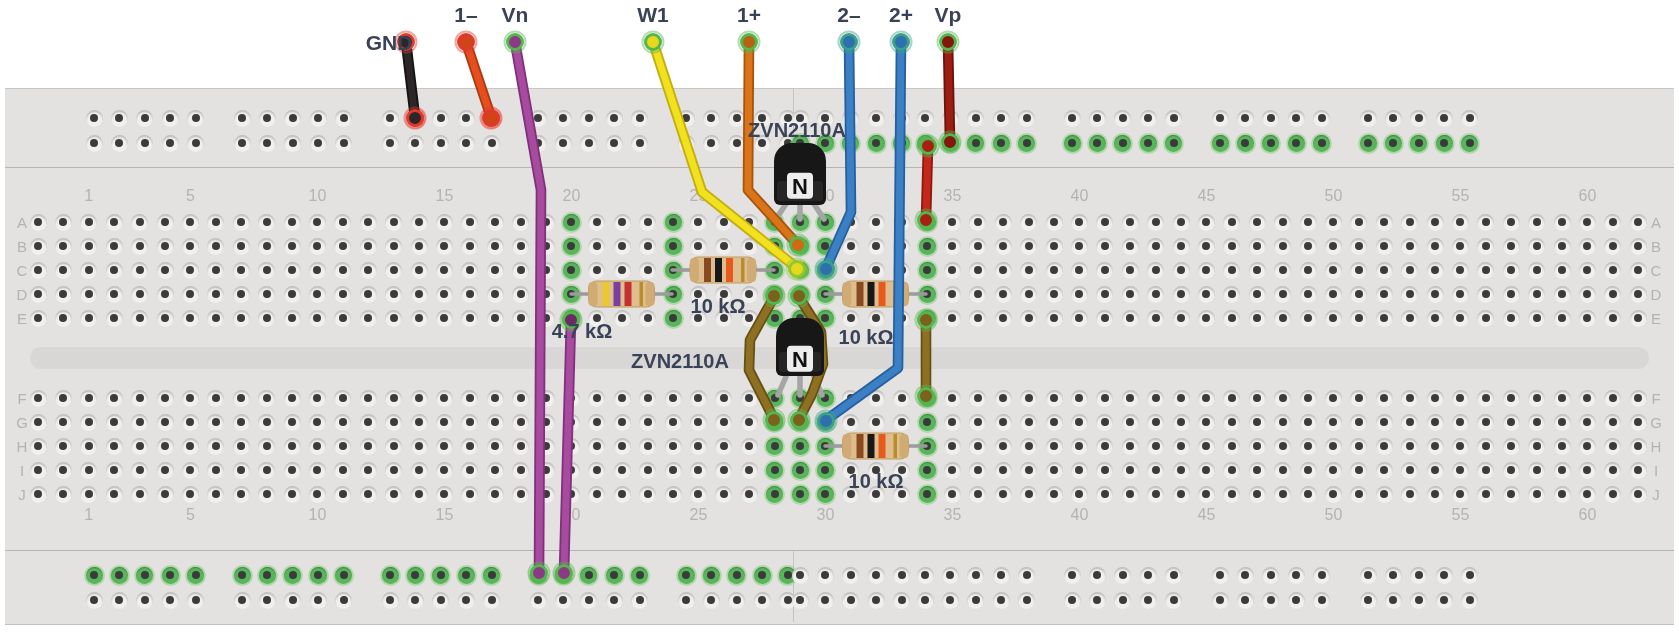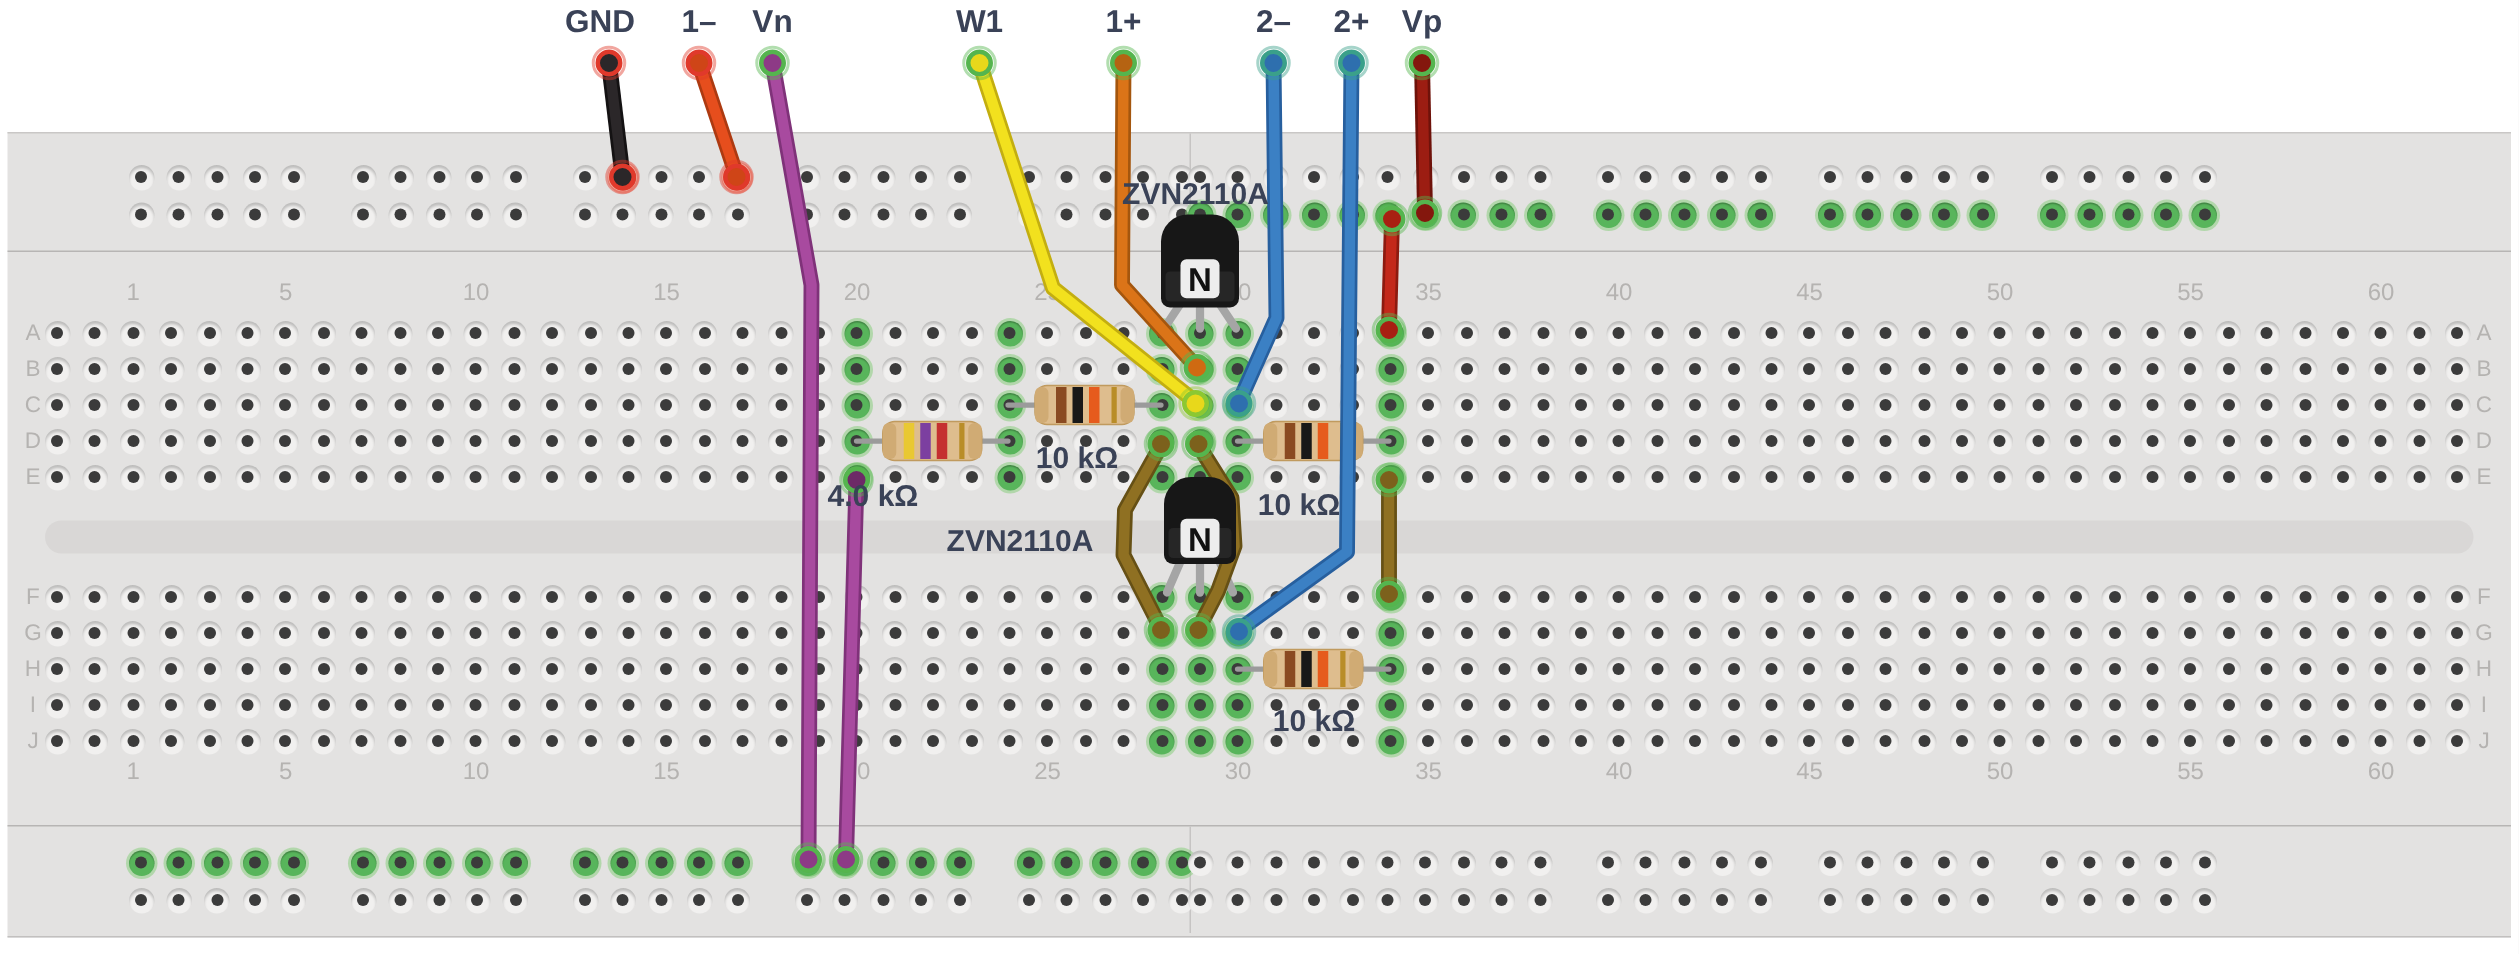--- a/index.html
+++ b/index.html
@@ -1052,27 +1052,27 @@
     <div class="row-letter" style="left: 22px; top: 398px;">F</div>
     <div class="row-letter" style="left: 1656px; top: 398px;">F</div>
     <div class="row-letter" style="left: 22px; top: 422px;">G</div>
     <div class="row-letter" style="left: 1656px; top: 422px;">G</div>
     <div class="row-letter" style="left: 22px; top: 446px;">H</div>
     <div class="row-letter" style="left: 1656px; top: 446px;">H</div>
     <div class="row-letter" style="left: 22px; top: 470px;">I</div>
     <div class="row-letter" style="left: 1656px; top: 470px;">I</div>
     <div class="row-letter" style="left: 22px; top: 494px;">J</div>
     <div class="row-letter" style="left: 1656px; top: 494px;">J</div>
-    <div class="sig-label" style="left: 400px;">GND</div>
+    <div class="sig-label" style="left: 389px; margin-top: 28px;">GND</div>
     <div class="sig-label" style="left: 466px;">1–</div>
     <div class="sig-label" style="left: 515px;">Vn</div>
     <div class="sig-label" style="left: 653px;">W1</div>
     <div class="sig-label" style="left: 749px;">1+</div>
     <div class="sig-label" style="left: 849px;">2–</div>
     <div class="sig-label" style="left: 901px;">2+</div>
     <div class="sig-label" style="left: 948px;">Vp</div>
-    <div class="comp-label" style="left: 582px; top: 320px;">4.0 kΩ</div>
+    <div class="comp-label" style="left: 582px; top: 320px;">4.7 kΩ</div>
     <div class="comp-label" style="left: 718px; top: 295px;">10 kΩ</div>
     <div class="comp-label" style="left: 866px; top: 326px;">10 kΩ</div>
     <div class="comp-label" style="left: 876px; top: 470px;">10 kΩ</div>
     <div class="comp-label" style="left: 797px; top: 119px;">ZVN2110A</div>
     <div class="comp-label" style="left: 680px; top: 350px;">ZVN2110A</div>
   </div>
 
 </body></html>

